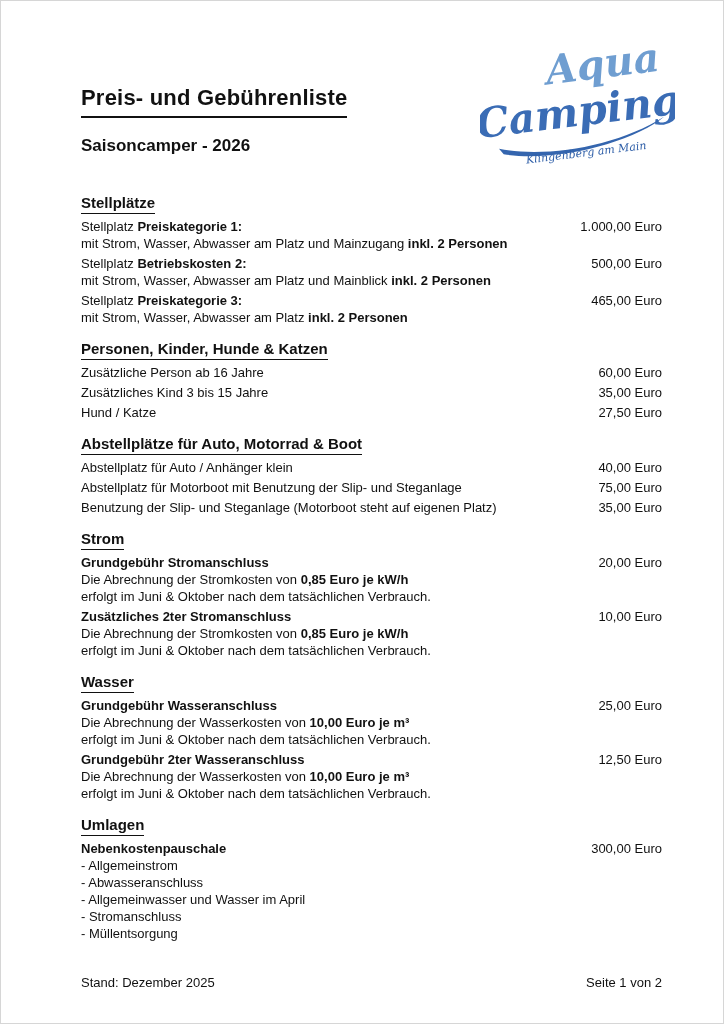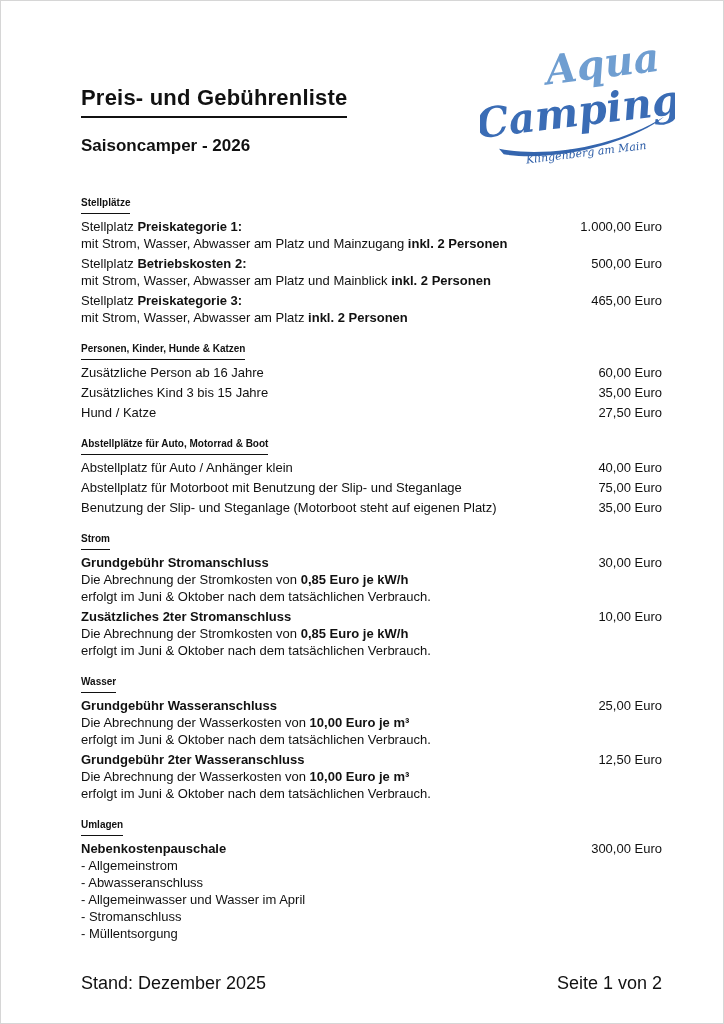--- a/index.html
+++ b/index.html
@@ -43,21 +43,21 @@
   .logo-script text {
     font-family: "DejaVu Serif", serif;
     font-style: italic;
     font-weight: bold;
   }
   .logo-script text.tagline { font-weight: normal; }
   .sections { margin-top: 38px; }
   section.section { margin-top: 14px; }
   section.section:first-child { margin-top: 0; }
   h2.section-heading {
-    font-size: 10px;
+    font-size: 15px;
     line-height: 18px;
     font-weight: bold;
     width: fit-content;
     border-bottom: 1.5px solid #111;
     padding-bottom: 1px;
     margin-bottom: 4px;
   }
   .item { margin-top: 3px; }
   .item:first-of-type { margin-top: 0; }
   .row {
@@ -70,21 +70,21 @@
   .row .label { padding-right: 12px; }
   .row .price { white-space: nowrap; }
   .b { font-weight: bold; }
   .footer {
     position: absolute;
     left: 80px;
     right: 61px;
     top: 974px;
     display: flex;
     justify-content: space-between;
-    font-size: 18px;
+    font-size: 13px;
     line-height: 16px;
   }
 </style>
 </head>
 <body>
 
 <div class="page">
 
   <div class="logo-wrap">
     <svg width="195" height="145" viewBox="0 0 195 145">
@@ -171,21 +171,21 @@
             <span class="label"><span>Benutzung der Slip- und Steganlage (Motorboot steht auf eigenen Platz)</span></span>
             <span class="price">35,00 Euro</span>
           </div>
         </div>
       </section>
       <section class="section">
         <h2 class="section-heading">Strom</h2>
         <div class="item">
           <div class="row">
             <span class="label"><span class="b">Grundgebühr Stromanschluss</span></span>
-            <span class="price">30,00 Euro</span>
+            <span class="price">20,00 Euro</span>
           </div>
           <div class="row">
             <span class="label"><span>Die Abrechnung der Stromkosten von </span><span class="b">0,85 Euro je kW/h</span></span>
           </div>
           <div class="row">
             <span class="label"><span>erfolgt im Juni &amp; Oktober nach dem tatsächlichen Verbrauch.</span></span>
           </div>
         </div>
         <div class="item">
           <div class="row">

